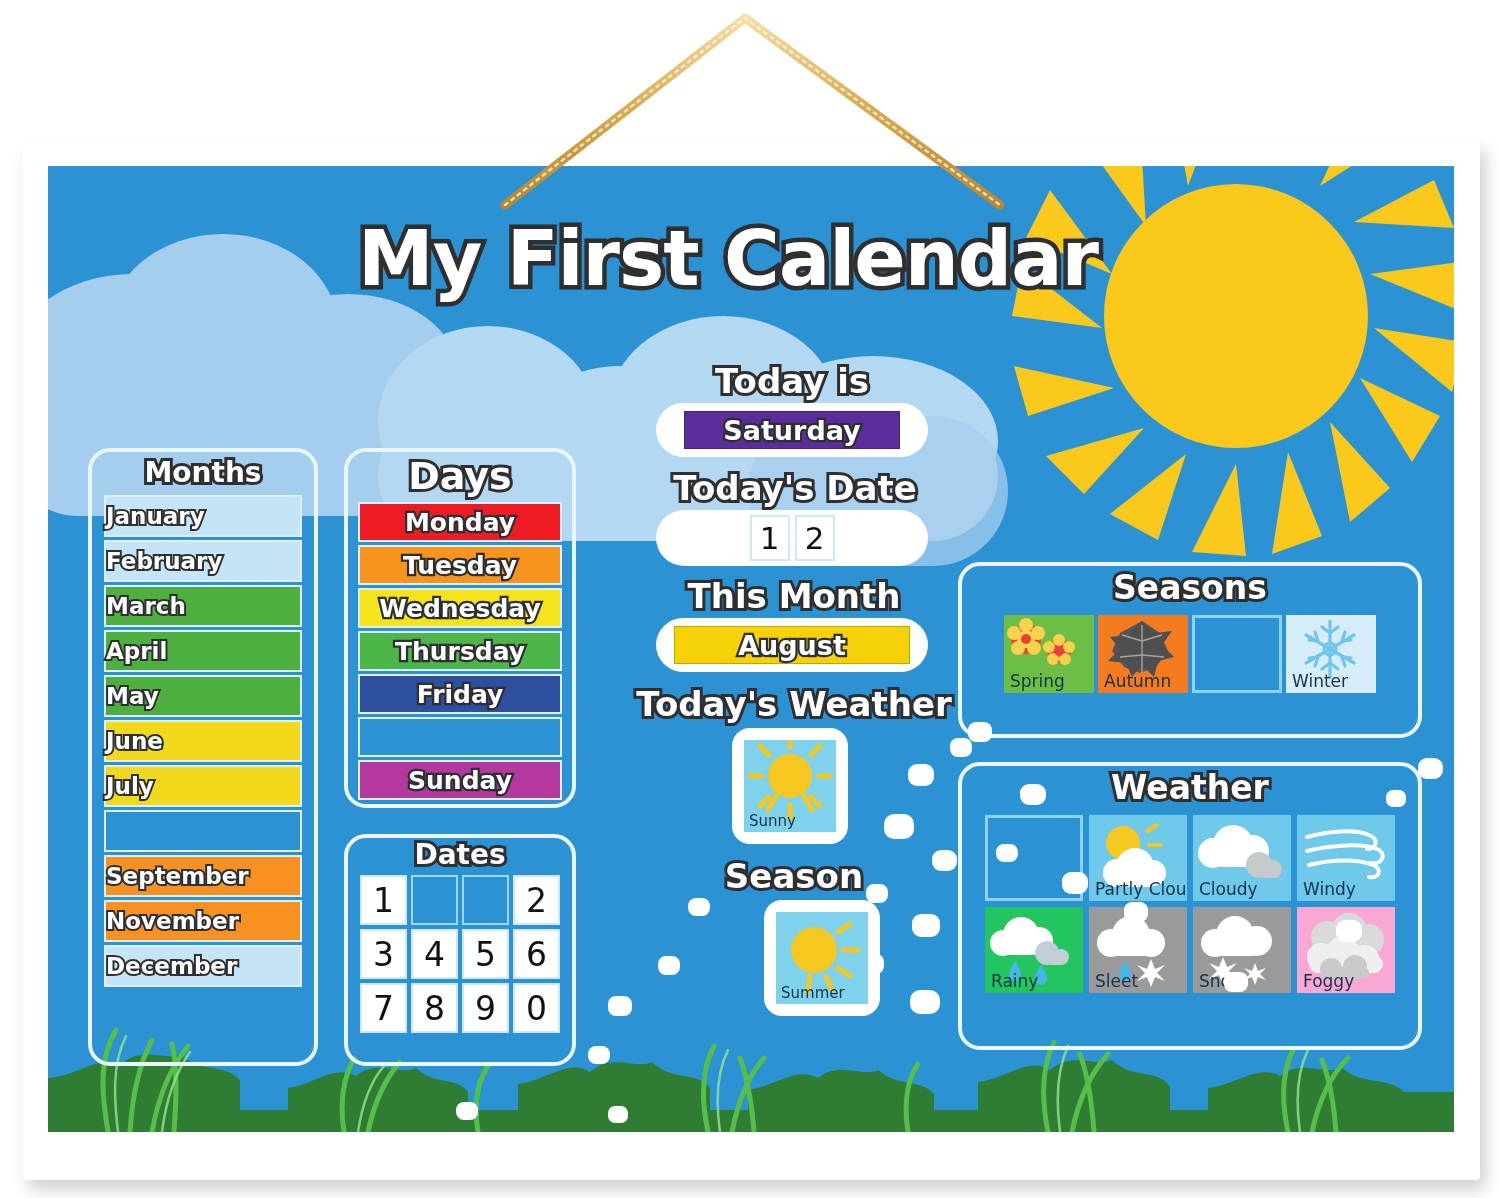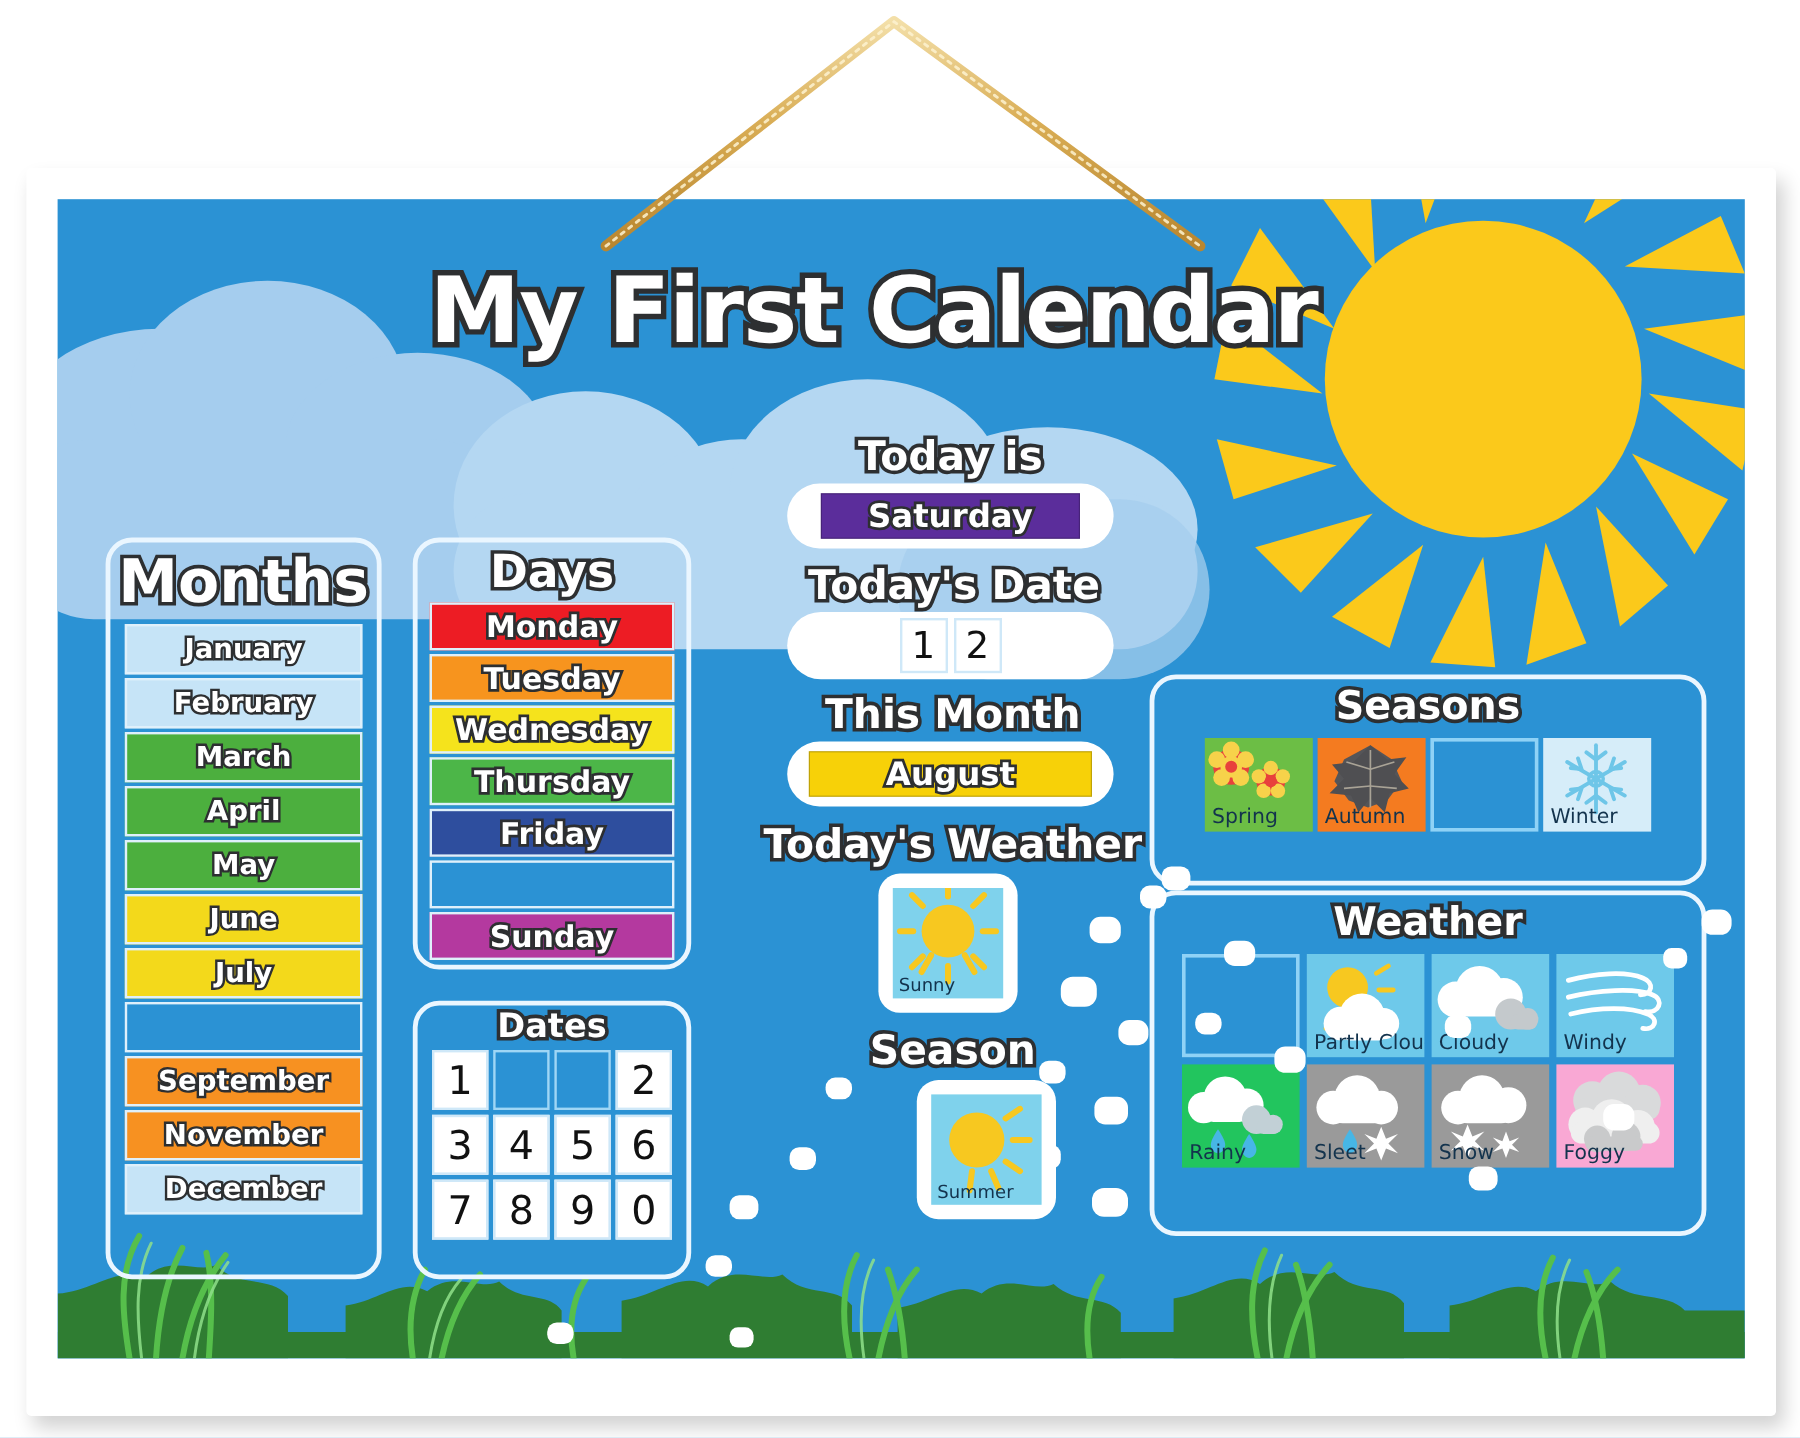--- a/index.html
+++ b/index.html
@@ -63,25 +63,25 @@
   
   .panel {
     position: absolute;
     border: 4px solid #eaf6ff;
     border-radius: 22px;
     z-index: 3;
   }
 
   
   #months-panel { left: 40px; top: 282px; width: 230px; height: 618px; }
-  #months-panel .hd { font-size: 50px; margin-top: 4px; }
+  #months-panel .hd { font-size: 28px; margin-top: 4px; }
   .month-list { margin: 6px 12px 0 12px; }
   .month-row {
     height: 42px; margin-bottom: 3px;
-    display: flex; align-items: center; justify-content: center;
+    display: flex; align-items: center; 
     border: 2px solid #dff0fb;
   }
   .month-row span {
     font-size: 23px; font-weight: bold; color: #ffffff;
     -webkit-text-stroke: 4px #2d2f31; paint-order: stroke fill;
     white-space: nowrap;
   }
   .empty-slot { background: transparent !important; }
 
   
@@ -159,21 +159,21 @@
   #seasons-panel .hd { font-size: 33px; margin-top: 2px; }
   .season-row {
     display: flex; gap: 4px; justify-content: center;
     margin-top: 8px;
   }
   .season-tile { width: 90px; height: 78px; position: relative; overflow: hidden; }
   .season-tile .wx-label { font-size: 17px; left: 6px; bottom: 2px; }
   .season-tile.empty { background: transparent; border: 3px solid #8fd2f6; }
 
   
-  #weather-panel { left: 910px; top: 576px; width: 464px; height: 288px; }
+  #weather-panel { left: 910px; top: 596px; width: 464px; height: 288px; }
   #weather-panel .hd { font-size: 33px; margin-top: 2px; }
   .wx-grid {
     display: grid; grid-template-columns: repeat(4, 98px);
     gap: 6px 6px; justify-content: center; margin-top: 8px;
   }
   .wx-cell { width: 98px; height: 86px; position: relative; overflow: hidden; }
   .wx-cell.empty { background: transparent; border: 3px solid #8fd2f6; }
   .wx-cell .wx-label { font-size: 17px; left: 6px; bottom: 2px; }
   .wx-cell.gray .wx-label { color: #13334d; }
 </style>

